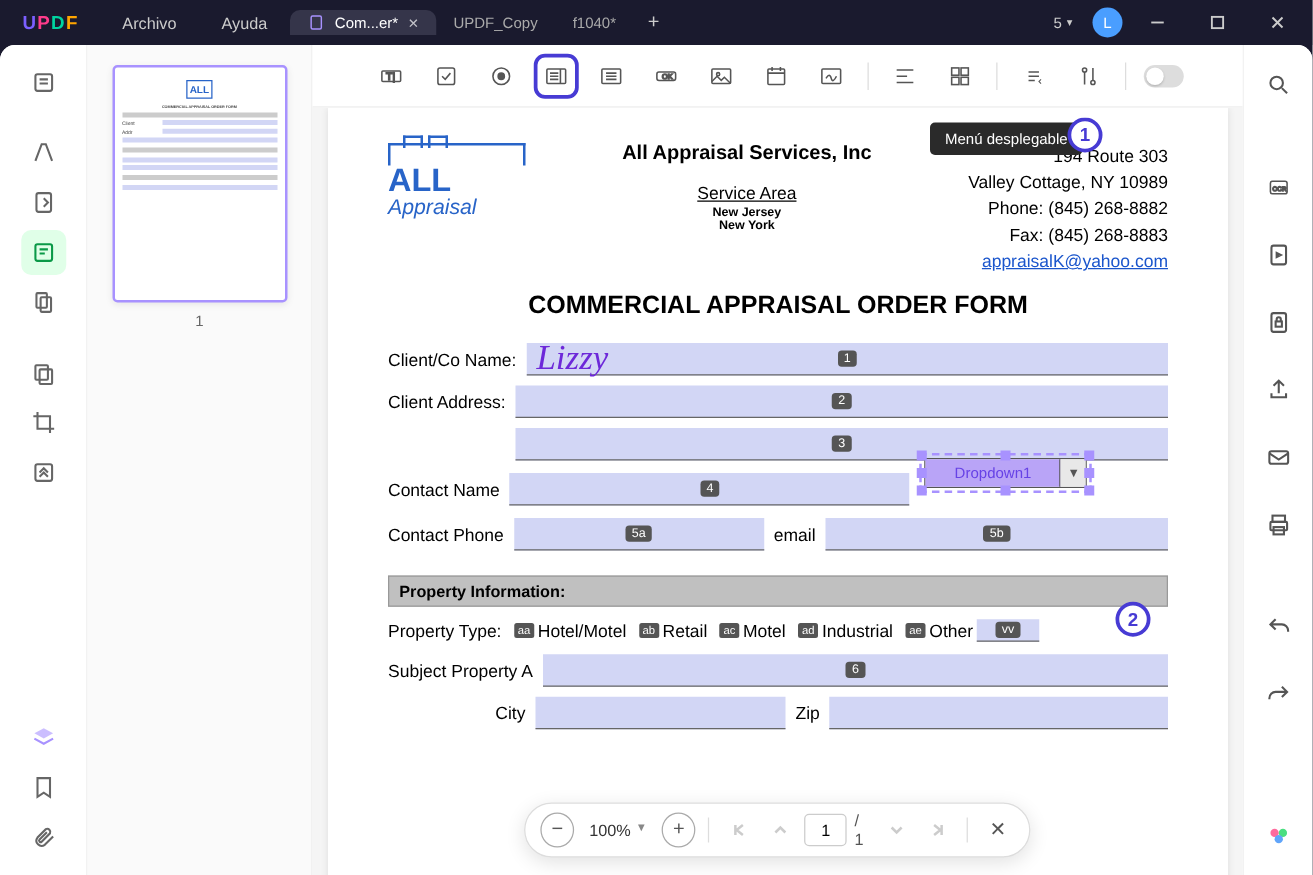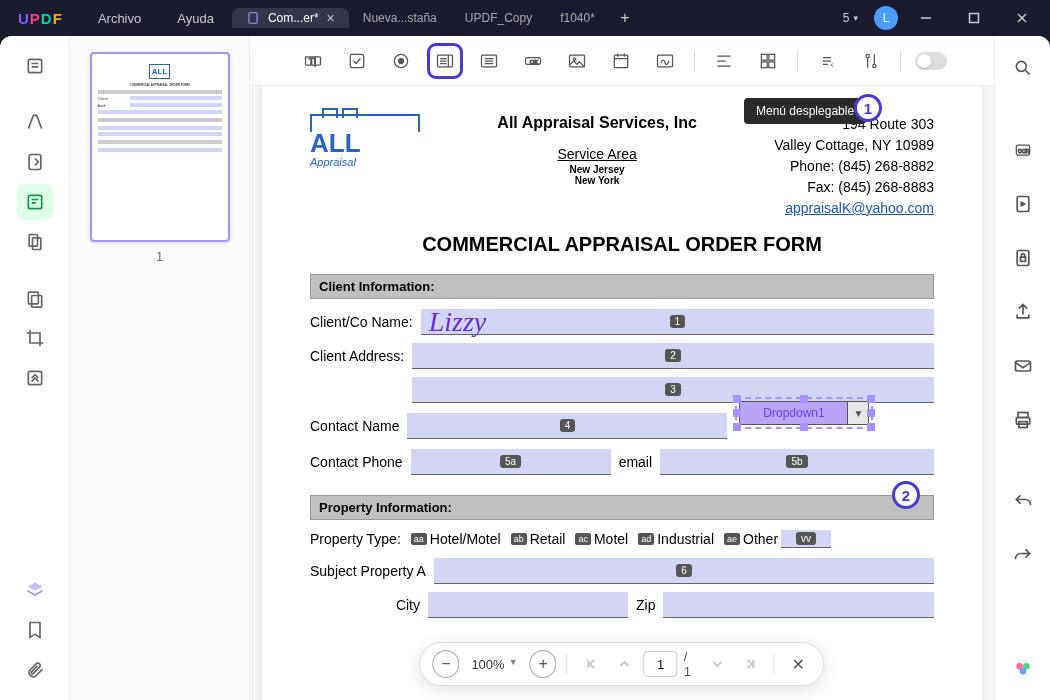--- a/index.html
+++ b/index.html
@@ -45,21 +45,21 @@
 
 .tooltip { position: absolute; top: 62px; left: 494px; background: #2a2a2a; color: #fff; padding: 6px 12px; border-radius: 4px; font-size: 12px; z-index: 10; }
 .annot-circle { position: absolute; width: 28px; height: 28px; border: 3px solid #473bd4; border-radius: 50%; color: #473bd4; font-weight: 700; display: flex; align-items: center; justify-content: center; font-size: 15px; z-index: 11; background: #fff; }
 
 .doc-scroll { flex: 1; overflow: auto; display: flex; justify-content: center; padding: 0; }
 .page { width: 720px; background: #fff; box-shadow: 0 0 6px rgba(0,0,0,0.1); padding: 28px 48px; min-height: 800px; position: relative; }
 
 .doc-header { display: flex; justify-content: space-between; align-items: flex-start; margin-bottom: 14px; }
 .doc-logo { width: 110px; }
 .doc-logo-text { color: #2864c8; font-weight: 700; font-size: 26px; line-height: 1; }
-.doc-logo-sub { color: #2864c8; font-size: 11px; font-style: italic; }
+.doc-logo-sub { color: #2864c8; font-size: 17px; font-style: italic; }
 .doc-logo-box { border: 2px solid #2864c8; border-bottom: none; height: 18px; margin-bottom: -2px; position: relative; }
 .doc-logo-box::before, .doc-logo-box::after { content: ""; position: absolute; top: -8px; width: 12px; height: 8px; border: 2px solid #2864c8; border-bottom: none; }
 .doc-logo-box::before { left: 10px; } .doc-logo-box::after { left: 30px; }
 .doc-center { text-align: center; flex: 1; }
 .company-name { font-weight: 700; font-size: 16px; margin-bottom: 6px; }
 .service-area { font-size: 14px; text-decoration: underline; margin-bottom: 2px; }
 .state { font-weight: 700; font-size: 10px; }
 .doc-right { text-align: right; font-size: 14px; line-height: 1.5; }
 .doc-right a { color: #1a55cc; text-decoration: underline; }
 
@@ -108,23 +108,20 @@
   <div class="tabs">
     <div class="tab active">
       <span class="tab-icon">
           <svg viewBox="0 0 24 24" fill="currentColor">
             <rect x="5" y="3" width="14" height="18" rx="2" fill="none" stroke="currentColor" stroke-width="2"></rect>
           </svg>
         </span>
       <span>Com...er*</span>
       <span class="close">×</span>
     </div>
-    <div class="tab">
-        <span>Nueva...staña</span>
-      </div>
     <div class="tab">
         <span>UPDF_Copy</span>
       </div>
     <div class="tab">
         <span>f1040*</span>
       </div>
     <div class="add-tab">+</div>
   </div>
   <div class="title-right">
     <div class="notif-count">
@@ -369,21 +366,20 @@
             <div>194 Route 303</div>
             <div>Valley Cottage, NY 10989</div>
             <div>Phone:   (845) 268-8882</div>
             <div>Fax:   (845) 268-8883</div>
             <a>appraisalK@yahoo.com</a>
           </div>
         </div>
 
         <div class="form-title">COMMERCIAL APPRAISAL ORDER FORM</div>
 
-        <div class="section-hdr">Client Information:</div>
 
         <div class="form-row">
           <span class="form-label">Client/Co Name:</span>
           <div class="form-field">
             <span class="script-name">Lizzy</span>
             <span class="field-badge">1</span>
           </div>
         </div>
         <div class="form-row">
           <span class="form-label">Client Address:</span>

